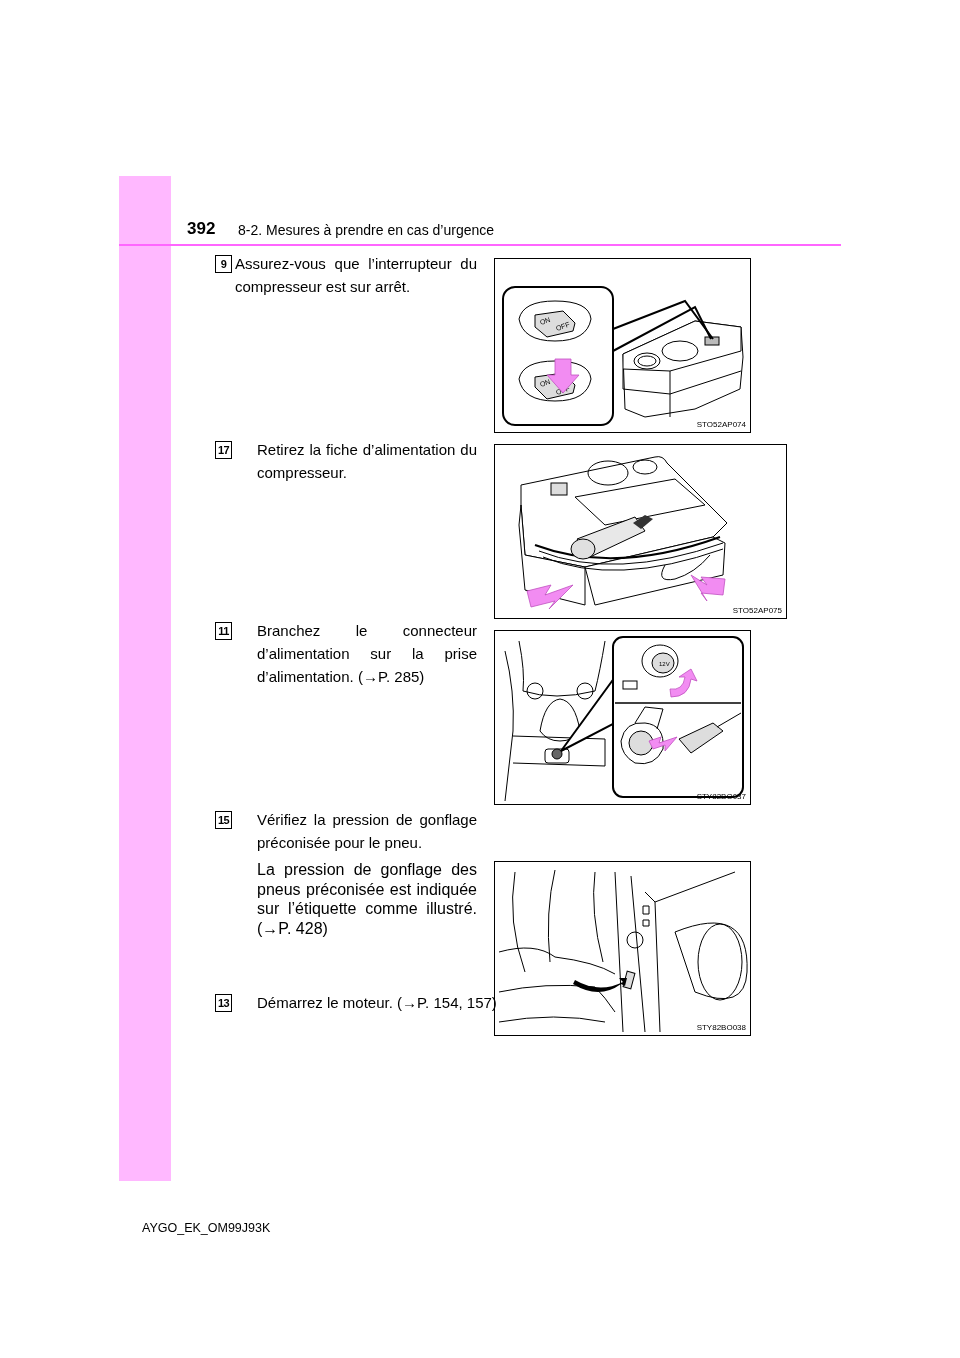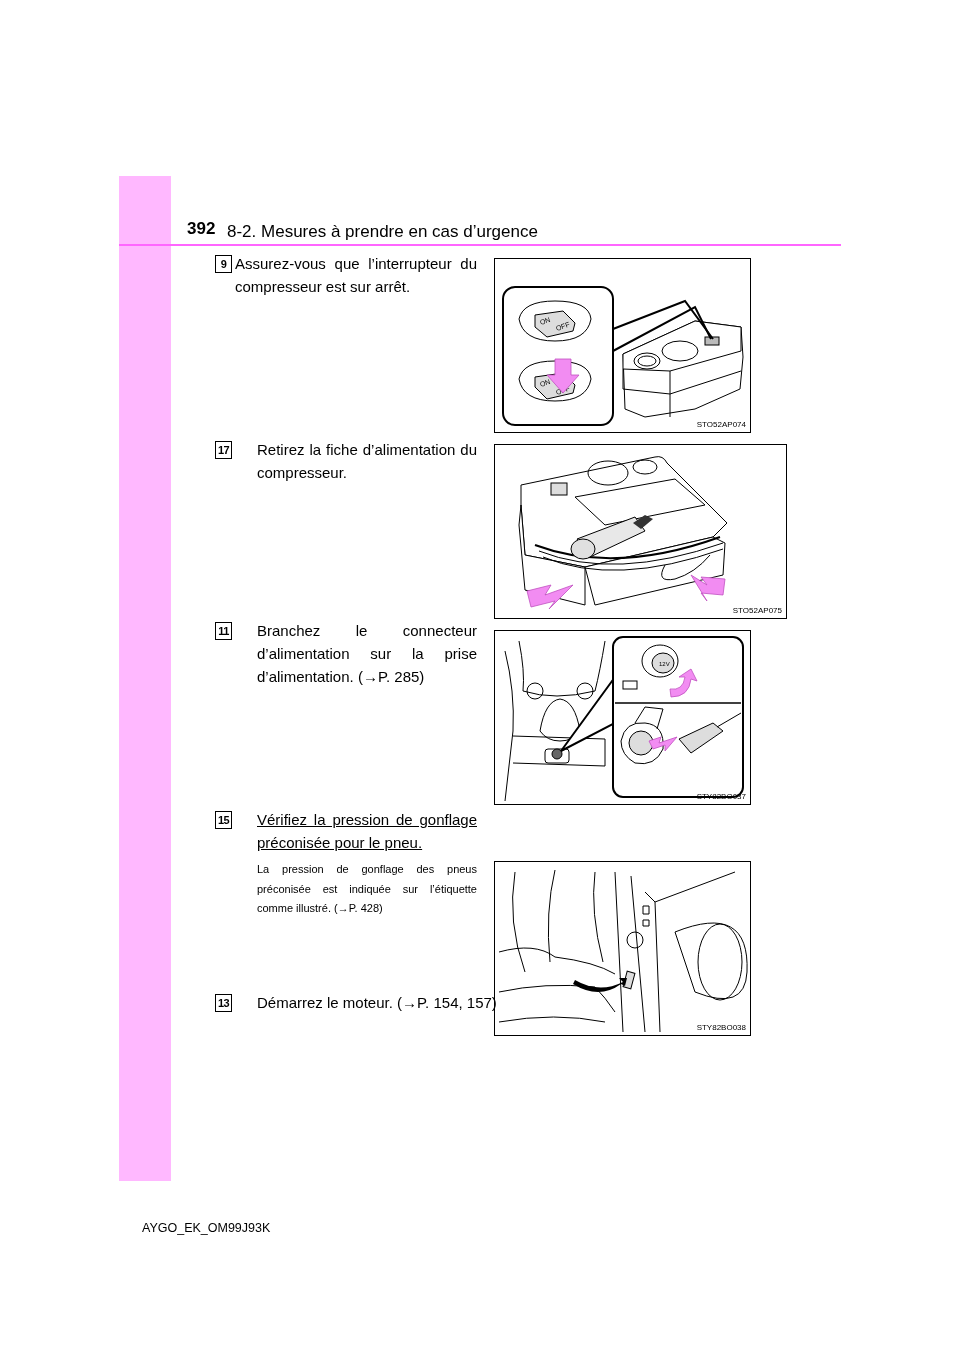--- a/index.html
+++ b/index.html
@@ -3,35 +3,35 @@
 <meta charset="utf-8">
 <style>
   html, body { margin: 0; padding: 0; }
   body {
     width: 960px; height: 1358px; position: relative; background: #ffffff;
     font-family: "Liberation Sans", sans-serif; color: #000;
     overflow: hidden;
   }
   .sidebar { position: absolute; left: 119px; top: 176px; width: 52px; height: 1005px; background: #ffb8ff; }
   .page-num { position: absolute; left: 187px; top: 219px; font-size: 17px; font-weight: bold; }
-  .section-title { position: absolute; left: 227px; top: 222px; font-size: 17px; }
+  .section-title { position: absolute; left: 238px; top: 222px; font-size: 14px; }
   .rule { position: absolute; left: 119px; top: 244px; width: 722px; height: 2px; background: #ff66ff; }
 
   .step { position: absolute; left: 215px; width: 262px; }
   .badge {
     position: absolute; left: 0; top: 0; width: 15px; height: 16px;
     border: 1px solid #000; font-size: 11px; font-weight: bold; line-height: 16px;
     text-align: center; letter-spacing: -0.5px; font-family: "Liberation Sans", sans-serif;
   }
   .step-text {
     margin-left: 42px; font-size: 15px; line-height: 23px; text-align: justify;
     text-align-last: left;
   }
   .step-note {
-    margin-left: 42px; margin-top: 6px; font-size: 11px; line-height: 19.5px; text-align: justify;
+    margin-left: 42px; margin-top: 6px; font-size: 16px; line-height: 19.5px; text-align: justify;
     text-align-last: left;
   }
 
   .figure {
     position: absolute; left: 494px; width: 255px; height: 173px;
     border: 1px solid #000; background: #fff; overflow: hidden;
   }
   .figure svg { position: absolute; left: 0; top: 0; }
   .fig-code { position: absolute; right: 4px; bottom: 3px; font-size: 8px; text-align: right; }
 
@@ -137,21 +137,21 @@
     </g>
     <text x="164" y="35" font-size="6" font-family="Liberation Sans, sans-serif">12V</text>
     <path d="M175 58 Q188 60 190 46 L184 46 L196 38 L202 50 L196 48 Q194 66 176 66 Z" fill="#f28cf2" stroke="#c050c0" stroke-width="0.8"></path>
     <path d="M182 106 L164 112 L166 106 L154 110 L158 118 L170 114 L170 120 Z" fill="#f28cf2" stroke="#c050c0" stroke-width="0.8"></path>
   </svg>
   <div class="fig-code">STY82BO037</div>
 </div>
 
 <div class="step" style="top:811px;">
   <div class="badge">15</div>
-  <div class="step-text" style="margin-top:-3px;text-decoration:underline;">Vérifiez la pression de gonflage préconisée pour le pneu.</div>
+  <div class="step-text" style="margin-top:-3px;">Vérifiez la pression de gonflage préconisée pour le pneu.</div>
   <div class="step-note">La pression de gonflage des pneus préconisée est indiquée sur l’étiquette comme illustré. (→P. 428)</div>
 </div>
 <div class="figure" style="top:861px;">
   <svg width="255" height="173" viewBox="0 0 255 173">
     <g fill="none" stroke="#000" stroke-width="1">
       <path d="M20 10 Q12 60 30 110"></path>
       <path d="M60 8 Q50 50 55 100"></path>
       <path d="M100 10 Q95 50 108 100"></path>
       <path d="M4 90 Q40 80 60 95 Q100 100 120 112"></path>
       <path d="M4 130 Q50 120 100 125 Q110 135 120 150"></path>

